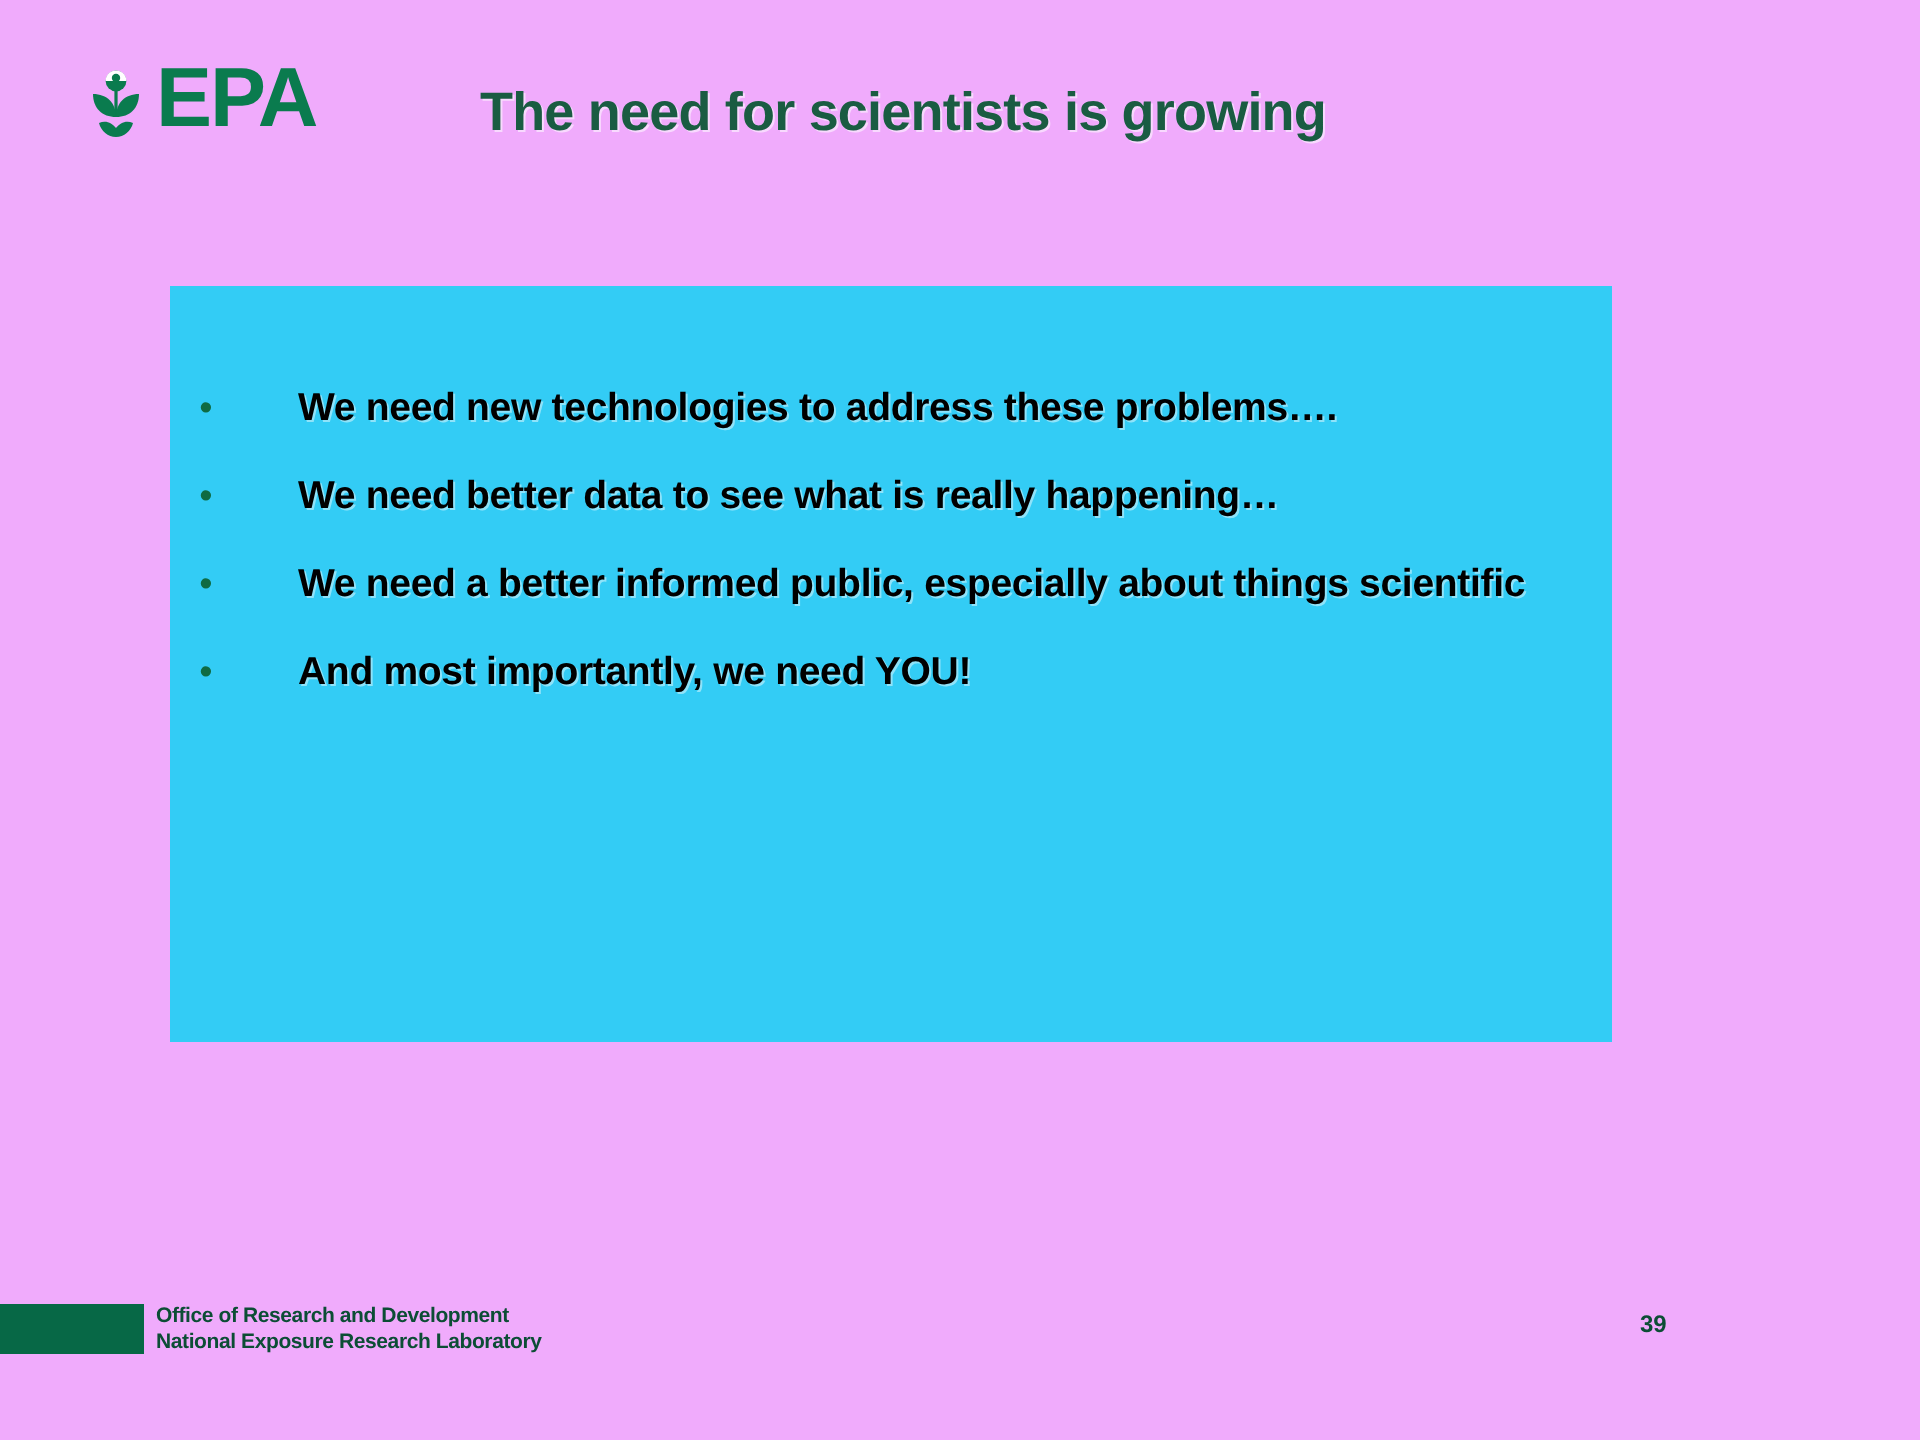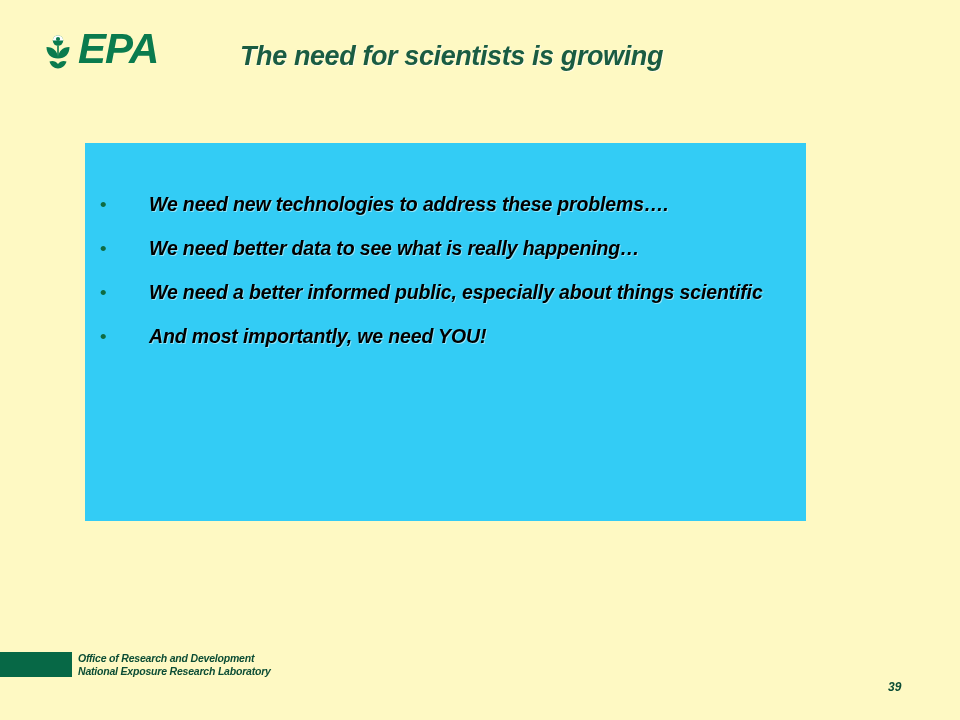--- a/index.html
+++ b/index.html
@@ -12,22 +12,21 @@
     height: 720px;
     position: relative;
     overflow: hidden;
     font-family: "Liberation Sans", sans-serif;
     -webkit-font-smoothing: none;
   }
 
   .slide {
     position: absolute;
     inset: 0;
-    background: #fef9c3;
-    font-style: italic;
+    background: #f0abfc;
   }
 
   
   .logo-block {
     position: absolute;
     left: 38px;
     top: 28px;
     width: 190px;
     height: 82px;
   }
@@ -135,28 +134,27 @@
     font-size: 10.5px;
     line-height: 13px;
     font-weight: bold;
     color: #0c4d35;
     font-family: "Liberation Sans", sans-serif;
     letter-spacing: -0.2px;
     white-space: nowrap;
   }
   .page-number {
     position: absolute;
-    left: 888px;
+    left: 820px;
     top: 655px;
     font-size: 12px;
     line-height: 14px;
     font-weight: bold;
     color: #0c4d35;
     font-family: "Liberation Sans", sans-serif;
-    margin-top: 25px;
   }
 </style>
 </head>
 <body>
 
 <div class="slide">
 
   <div class="logo-block">
     <span class="logo-mark">
       <svg width="40" height="40" viewBox="0 0 40 40" aria-hidden="true">

